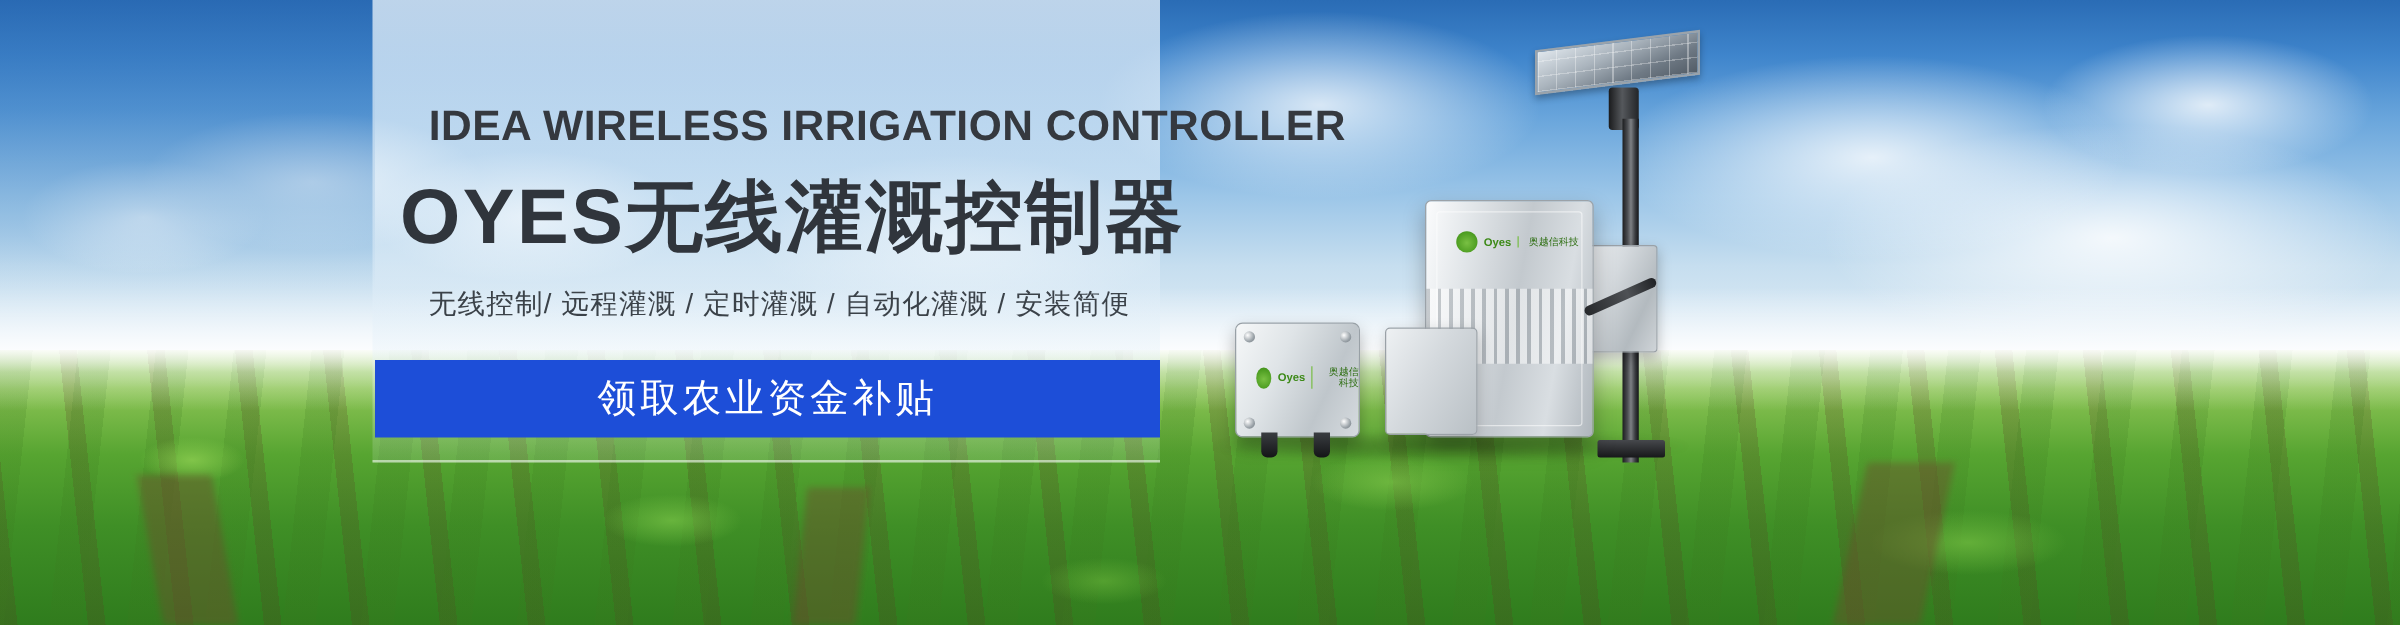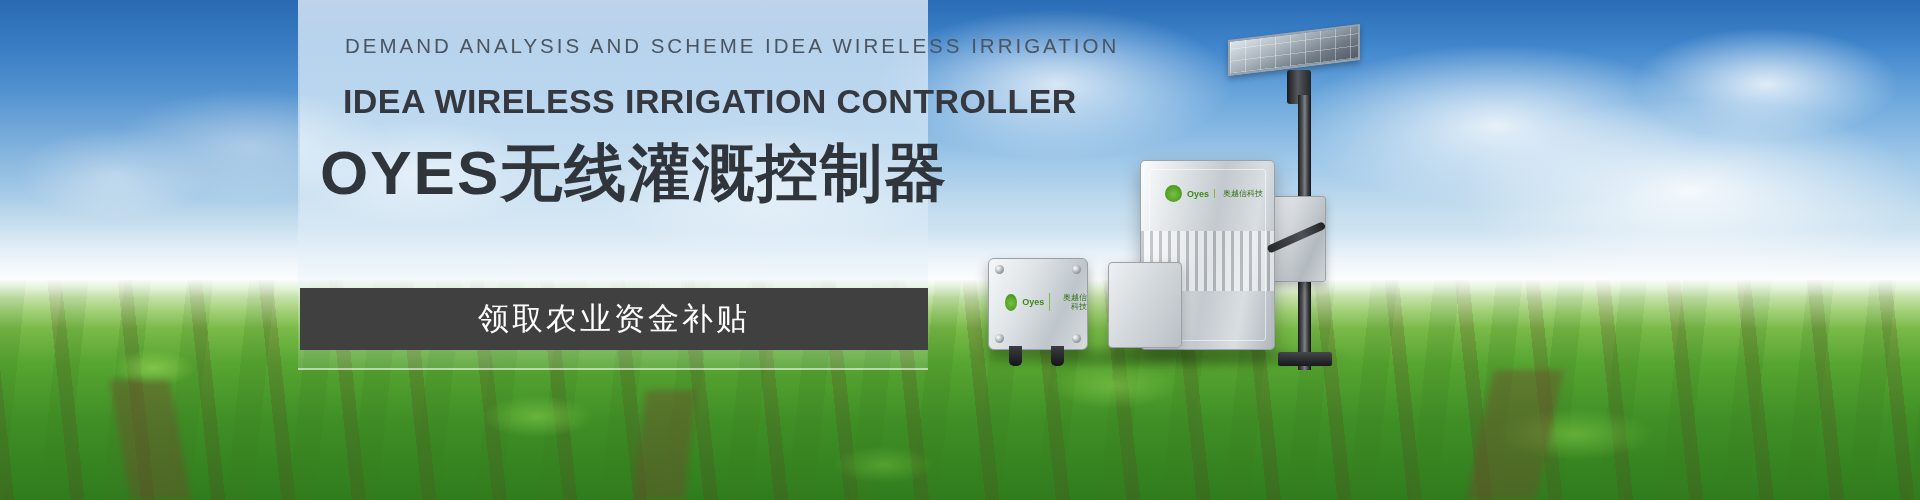--- a/index.html
+++ b/index.html
@@ -87,21 +87,21 @@
   }
   .features {
     position:absolute; left:343px; top:228px;
     font-size:22px; font-weight:400; letter-spacing:1px;
     color:#3b4249; white-space:nowrap;
   }
 
   
   .cta {
     position:absolute; left:300px; top:288px; width:628px; height:62px;
-    background:#404040;
+    background:#1d4ed8;
     display:flex; align-items:center; justify-content:center;
   }
   .cta-text {
     color:#ffffff; font-size:31px; letter-spacing:3px; font-weight:400;
   }
 
   
   .product-zone { position:absolute; left:960px; top:0; width:500px; height:500px; }
 
   
@@ -203,23 +203,23 @@
   <div class="horizon-haze"></div>
   <div class="field"></div>
   <div class="furrow" style="left:120px;width:60px;height:120px;transform:skewX(10deg);"></div>
   <div class="furrow" style="left:640px;width:50px;height:110px;transform:skewX(-6deg);"></div>
   <div class="furrow" style="left:1480px;width:70px;height:130px;transform:skewX(-12deg);"></div>
   <div class="left-blue"></div>
 
   <div class="panel"></div>
   <div class="panel-rule"></div>
 
-  <div class="eyebrow">DEMAND ANALYSIS AND SCHEME IDEA WIRELESS IRRIGATION</div>
   <div class="subhead">IDEA WIRELESS IRRIGATION CONTROLLER</div>
   <h1 class="title">OYES无线灌溉控制器</h1>
+  <div class="features">无线控制/ 远程灌溉 / 定时灌溉 / 自动化灌溉 / 安装简便</div>
 
   <div class="cta">
     <span class="cta-text">领取农业资金补贴</span>
   </div>
 
   <div class="product-zone">
     <div class="ground-shadow"></div>
 
     <div class="solar"></div>
     <div class="solar-mount"></div>

